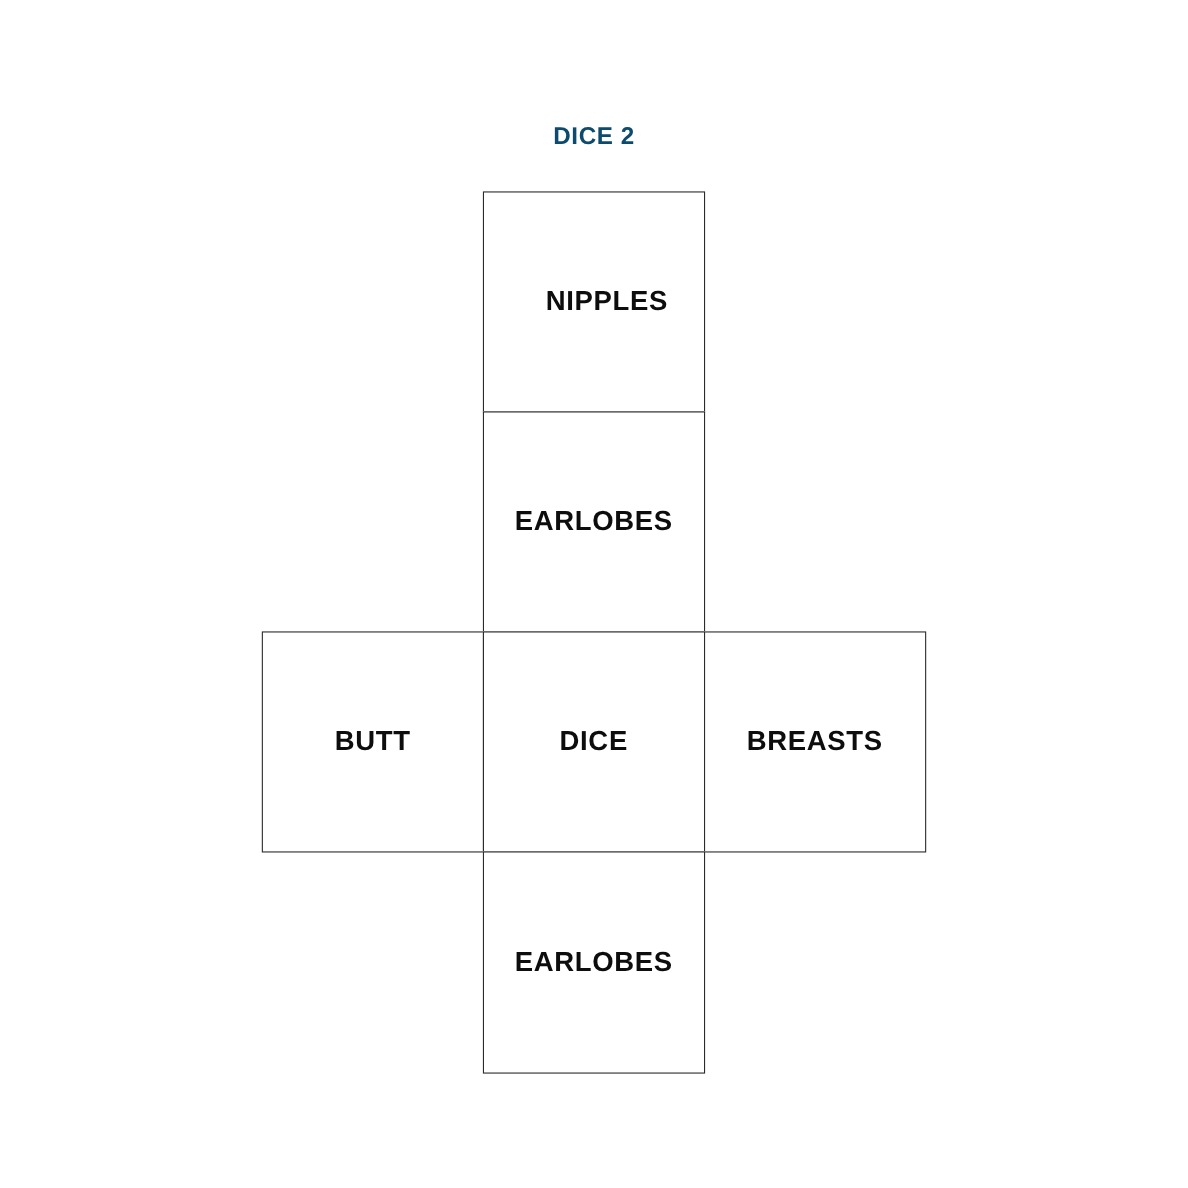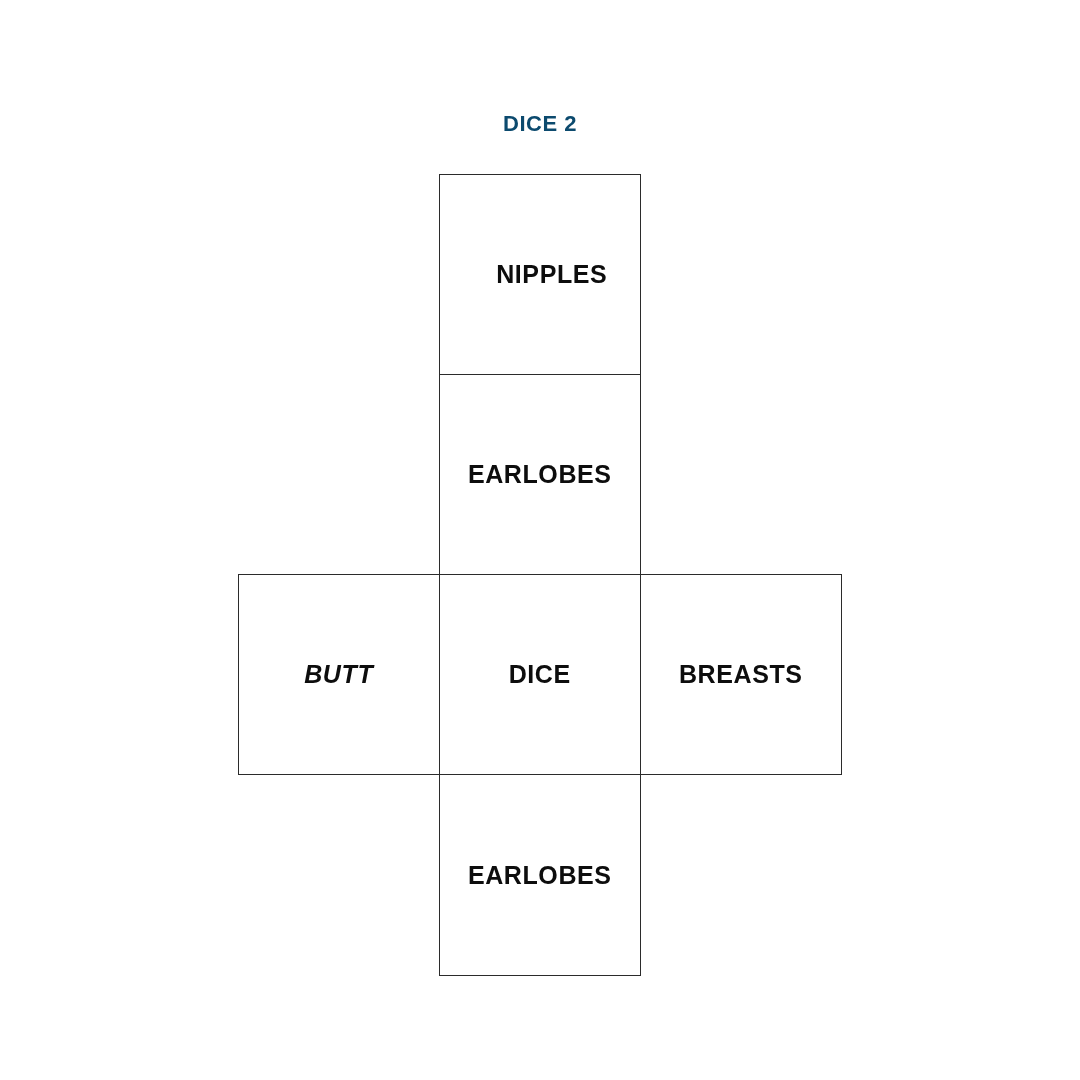--- a/index.html
+++ b/index.html
@@ -59,21 +59,21 @@
     font-size: 25px;
     font-weight: bold;
     color: #0d0d0d;
     letter-spacing: 0.6px;
     text-align: center;
     white-space: nowrap;
     user-select: none;
   }
 
   
-  .c0 { left: 0px; font-style: italic; }
+  .c0 { left: 0px; }
   .c1 { left: 201px; }
   .c2 { left: 402px; }
 
   .r0 { top: 0px; padding-left: 24px; }
   .r1 { top: 200px; }
   .r2 { top: 400px; }
   .r3 { top: 600px; }
 
   .w  { width: 201.5px; }
   .h  { height: 200.5px; }

